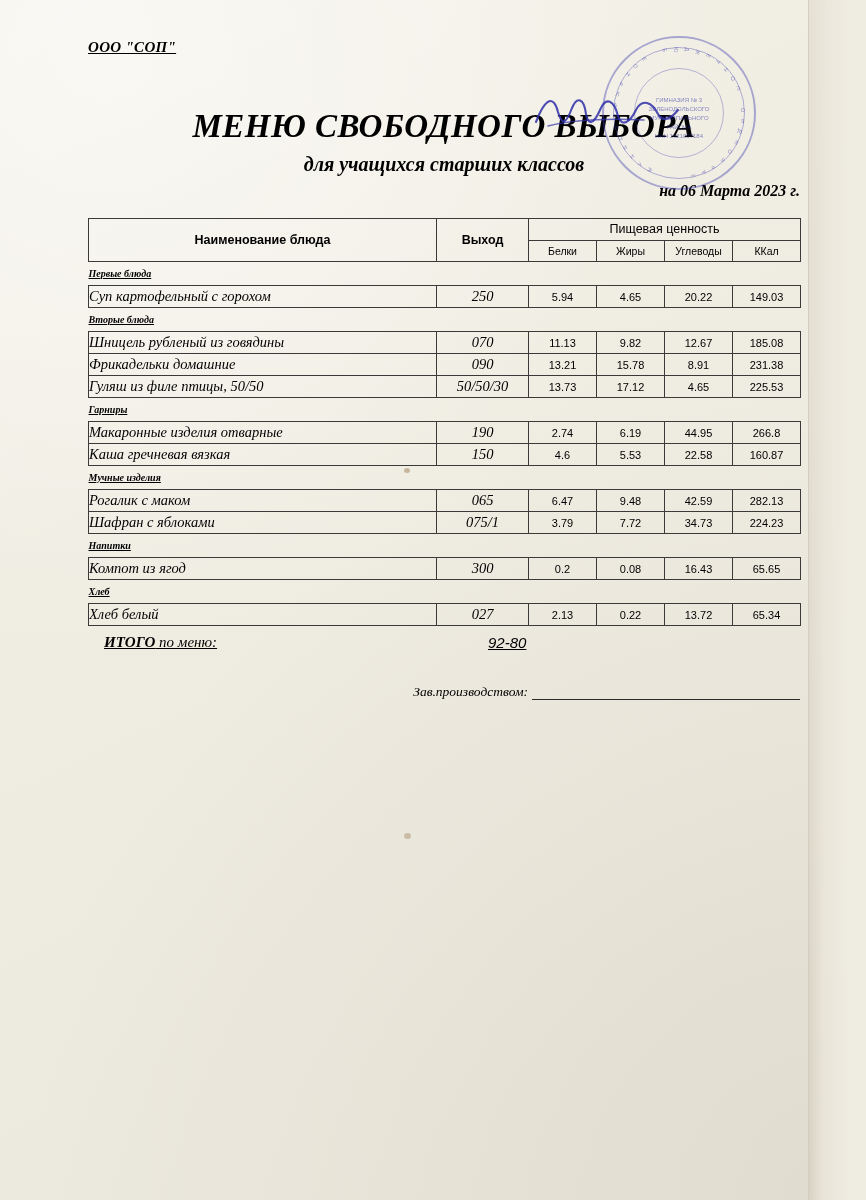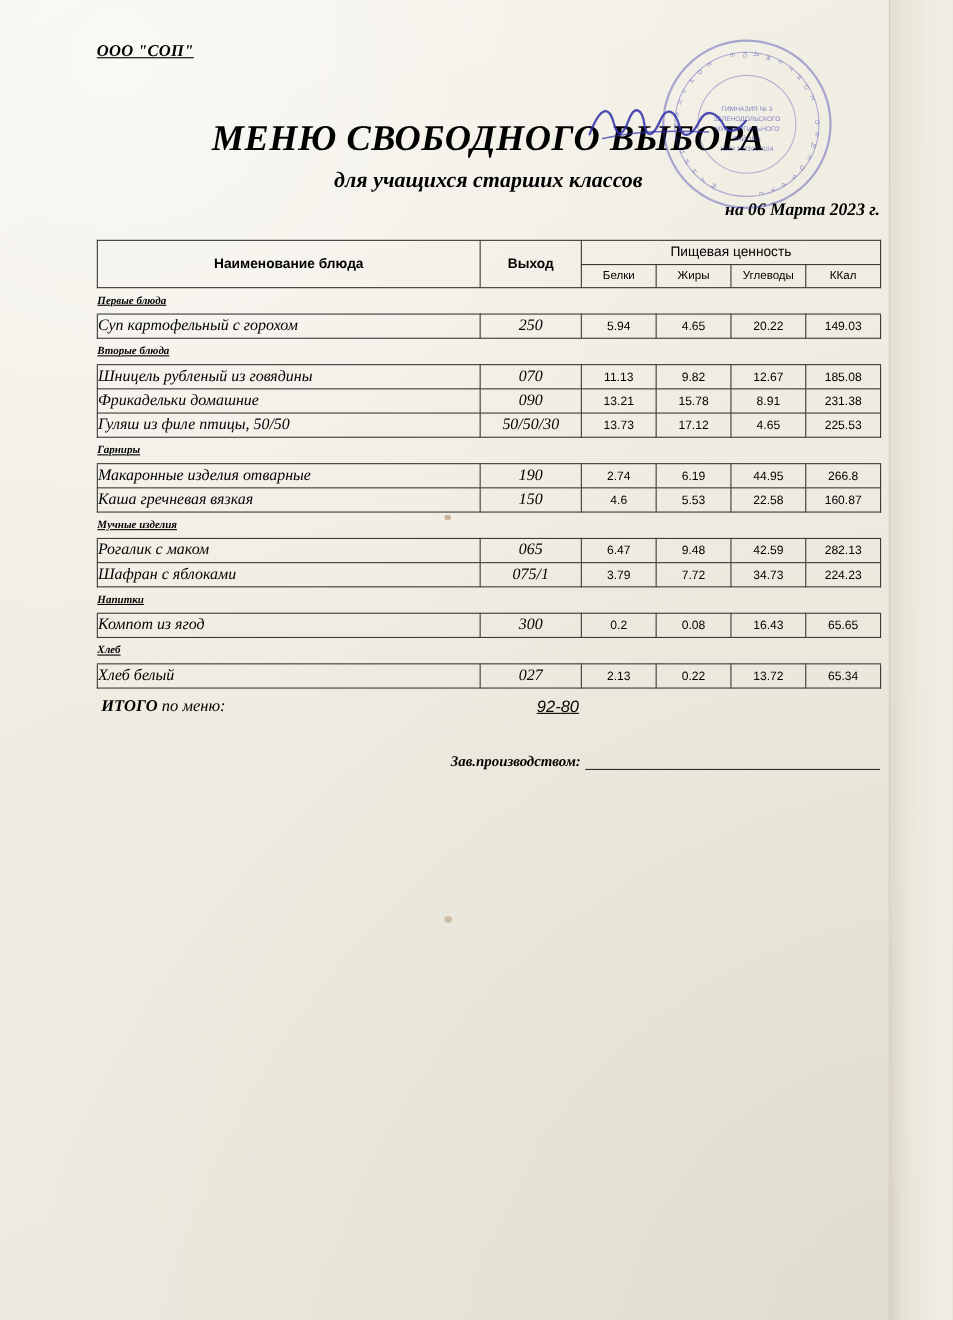--- a/index.html
+++ b/index.html
@@ -226,25 +226,26 @@
   }
 
   .total-row {
     position: relative;
     margin-top: 8px;
     width: 712px;
     height: 24px;
   }
   .total-label {
     position: absolute;
-    left: 4px;
+    left: 16px;
     top: 0;
     font-size: 15px;
     font-style: italic;
     font-weight: bold;
+    text-decoration: underline;
     text-align: center;
   }
   .total-label .plain { font-weight: normal; }
   .total-value {
     position: absolute;
     left: 400px;
     top: 0;
     font-size: 15px;
     font-weight: normal;
     font-style: italic;
@@ -261,21 +262,20 @@
   .sign-line {
     display: flex;
     align-items: flex-end;
     justify-content: flex-end;
     margin-bottom: 14px;
     position: relative;
   }
   .sign-line .lbl {
     white-space: nowrap;
     padding-right: 4px;
-    font-weight: bold;
   }
   .sign-line .rule {
     width: 268px;
     border-bottom: 1px solid #2b2b2b;
     height: 14px;
   }
   .calc-scribble {
     position: absolute;
     left: 0;
     bottom: 2px;

